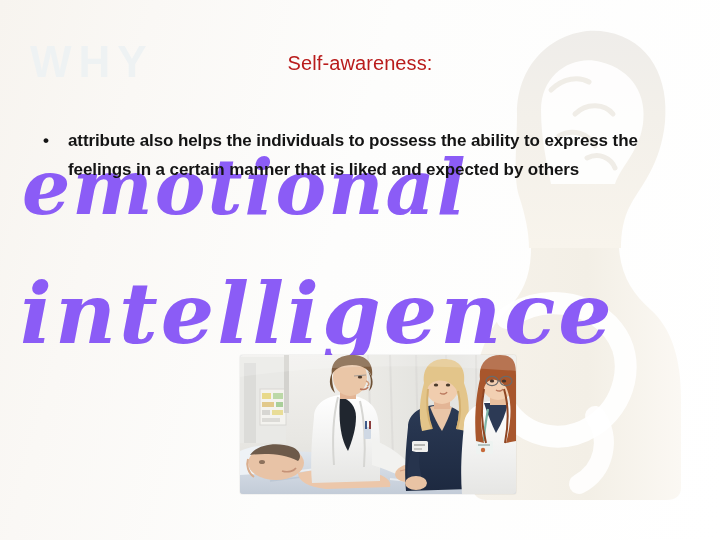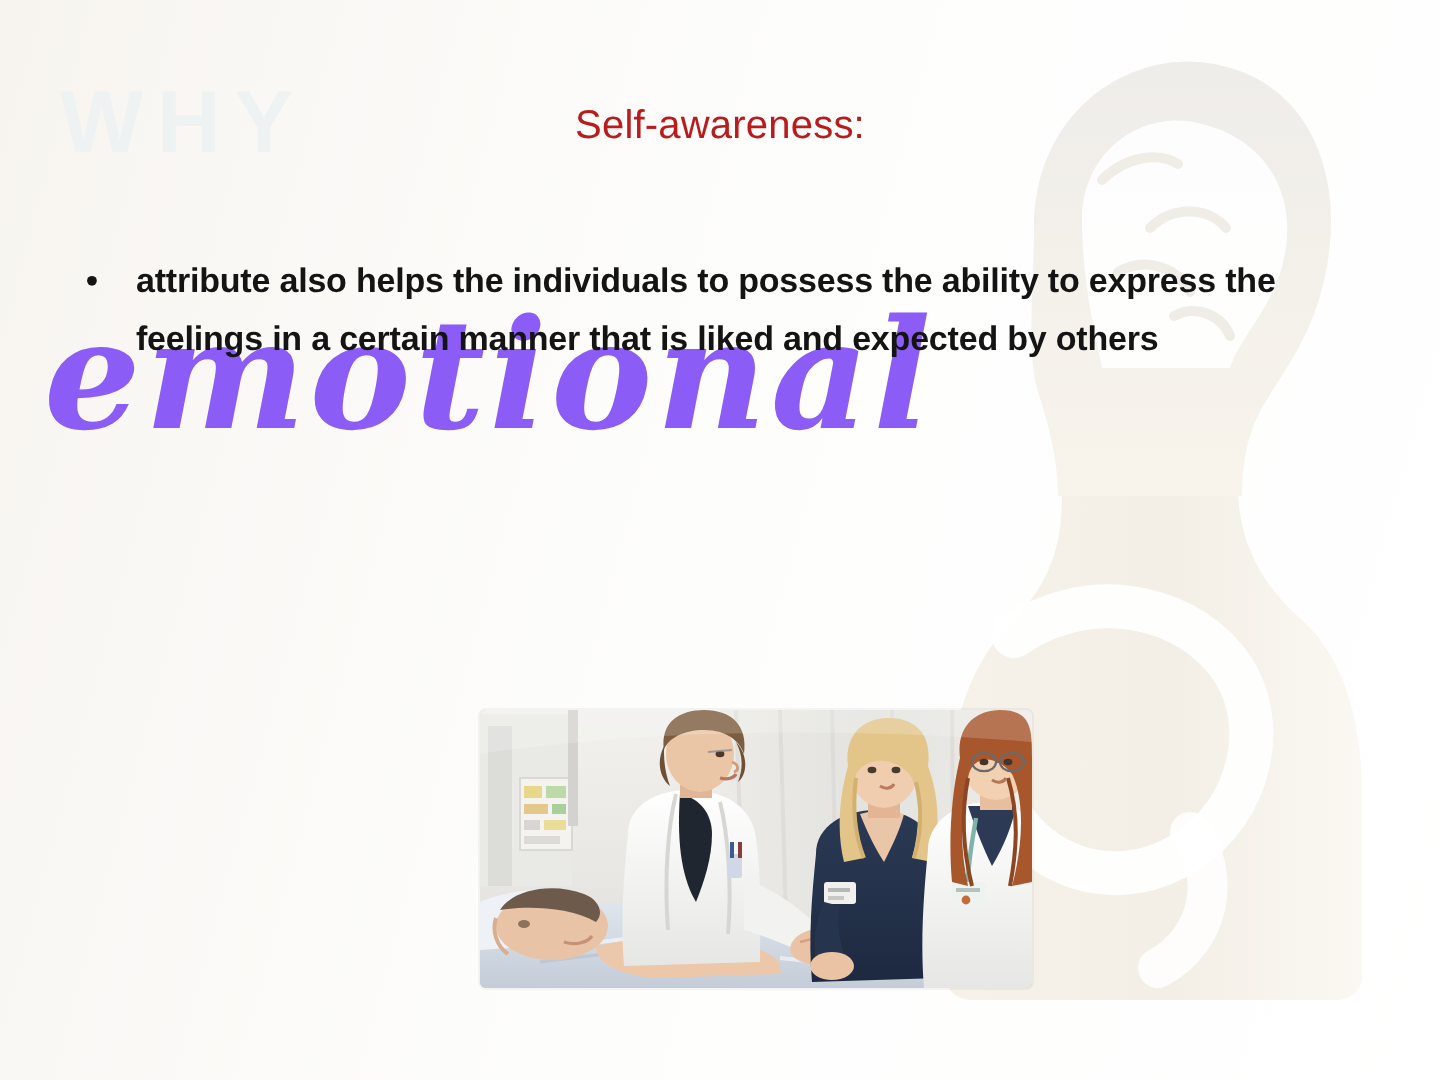--- a/index.html
+++ b/index.html
@@ -186,20 +186,21 @@
 
       <path d="M52 300 C86 276 134 282 158 312 C182 342 170 388 138 408
                C106 428 70 418 52 392" fill="none" stroke="#ffffff" stroke-width="22" stroke-linecap="round" opacity="0.9"></path>
       <path d="M140 398 C156 420 150 452 124 466" fill="none" stroke="#ffffff" stroke-width="20" stroke-linecap="round" opacity="0.85"></path>
     </svg>
 
     <div class="wm-why">WHY</div>
 
     <div class="wm-script wm-script-1">emotional</div>
 
+    <div class="wm-script wm-script-2">intelligence</div>
   </div>
 
   <div class="title">Self-awareness:</div>
 
   <ul class="body-list">
     <li class="bullet-item b2">attribute also helps the individuals to possess the ability to express the feelings in a certain manner that is liked and expected by others</li>
   </ul>
 
   <div class="photo">
     <svg viewBox="0 0 276 139" preserveAspectRatio="xMidYMid slice">

